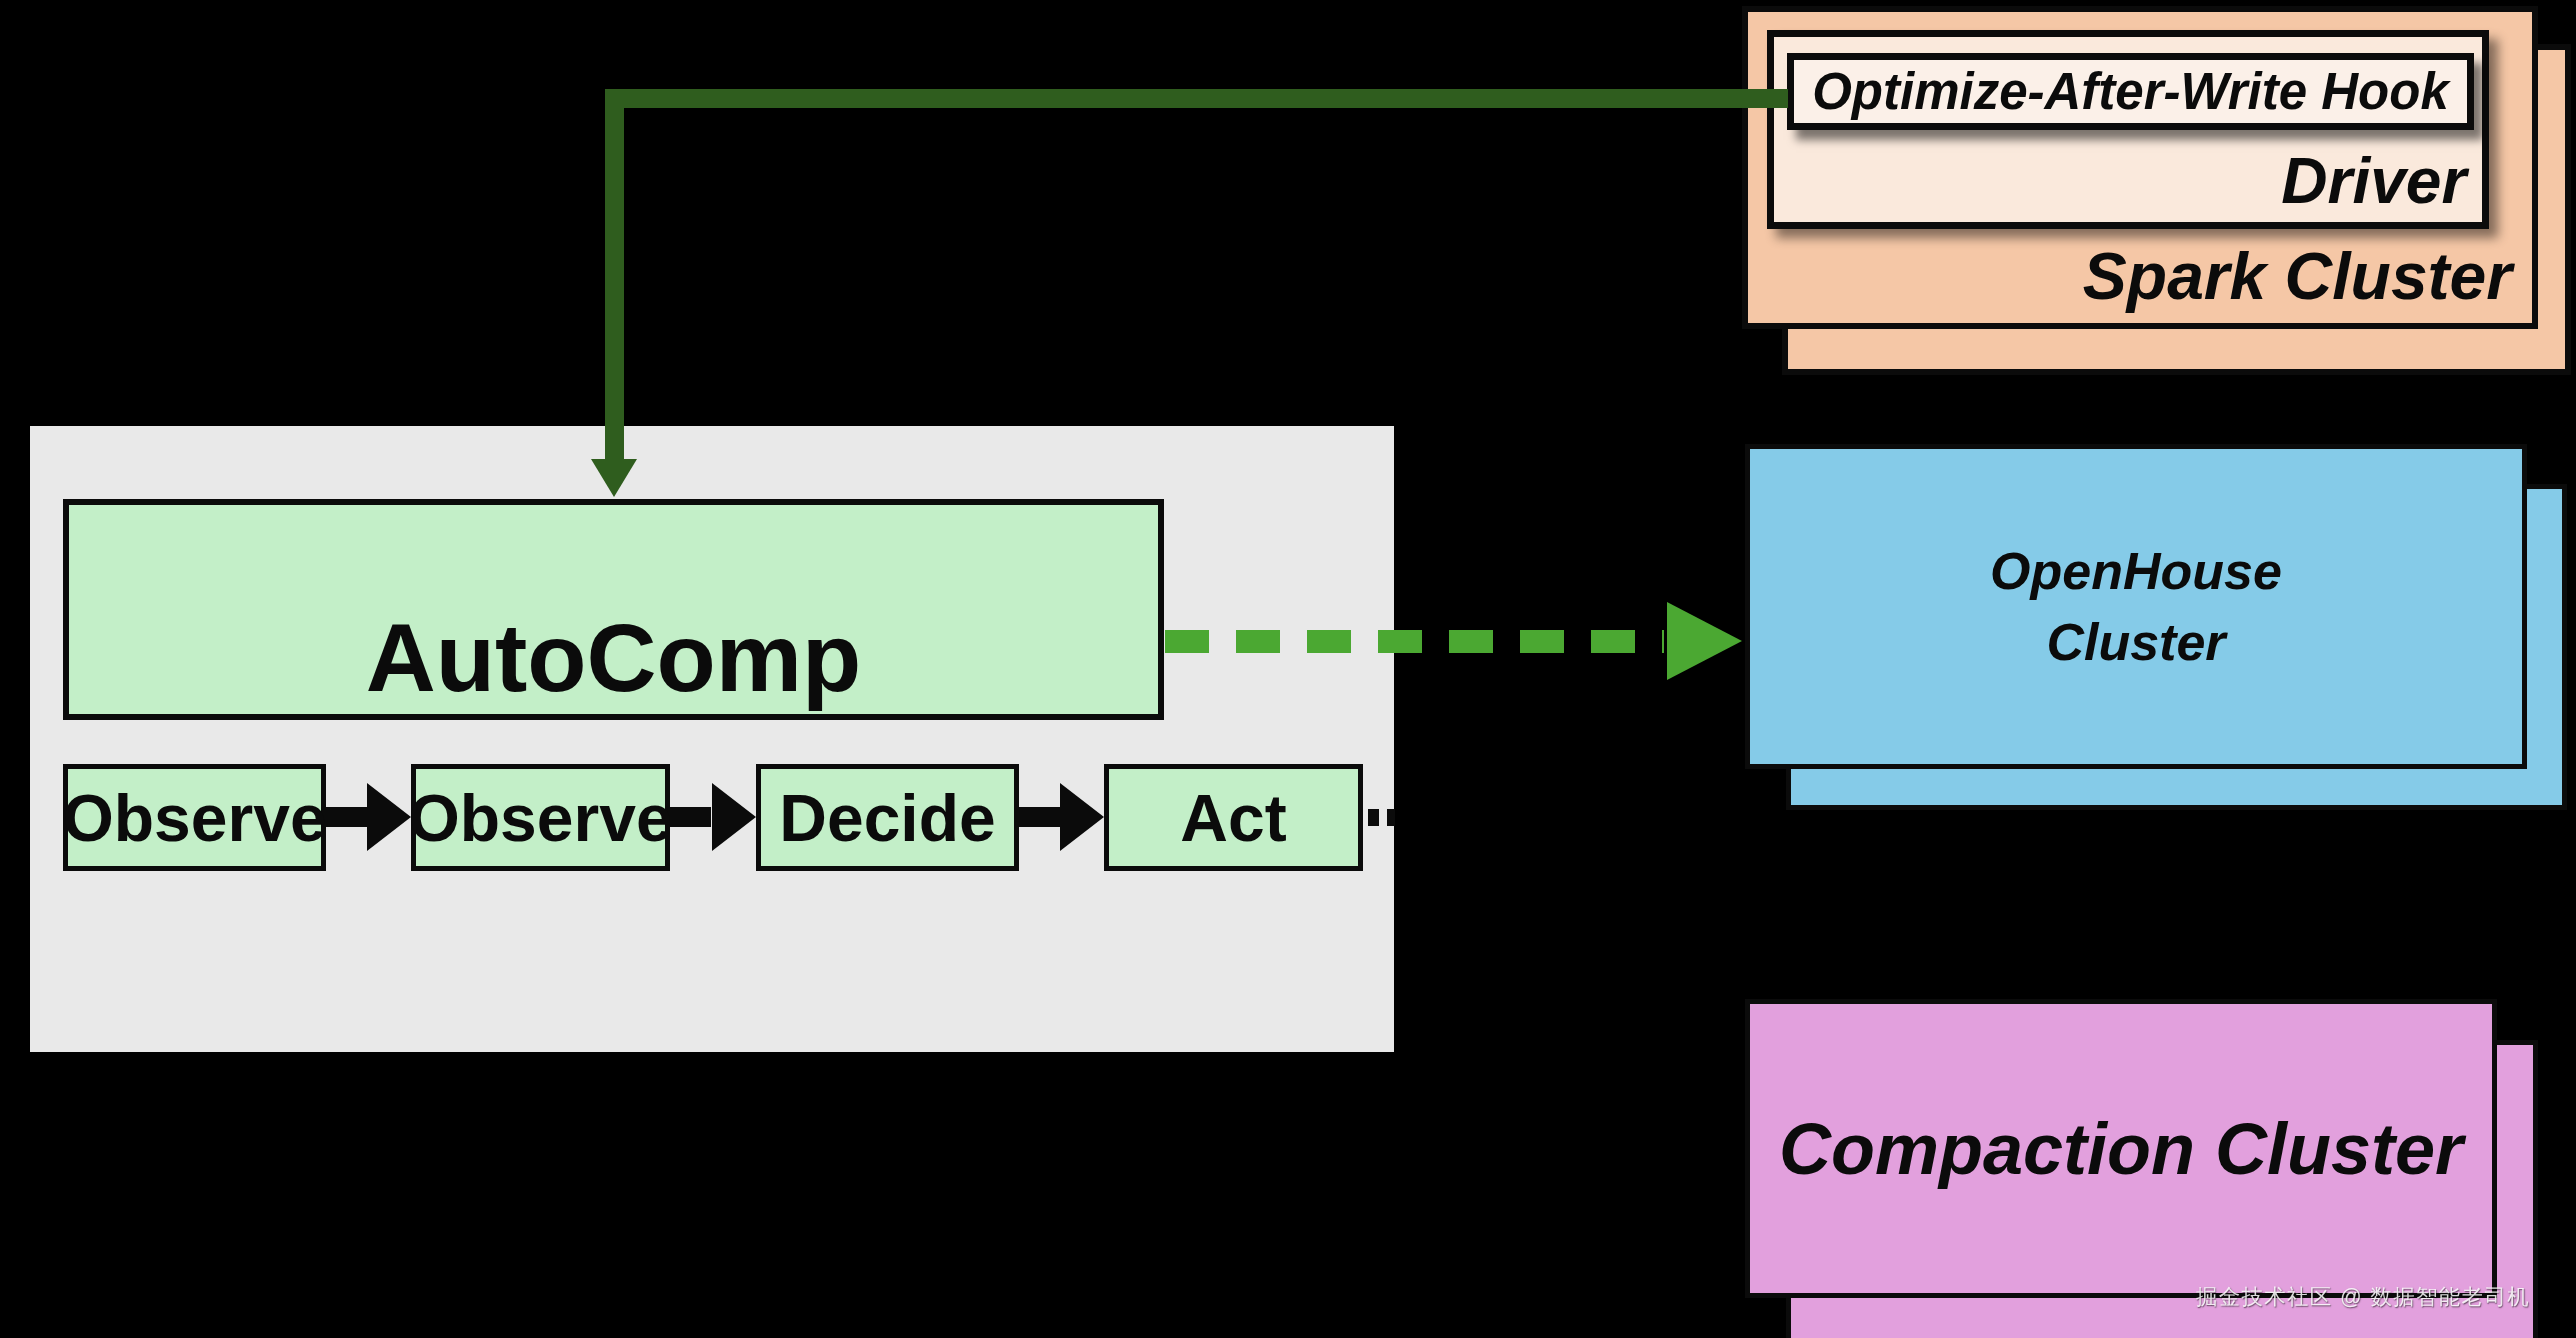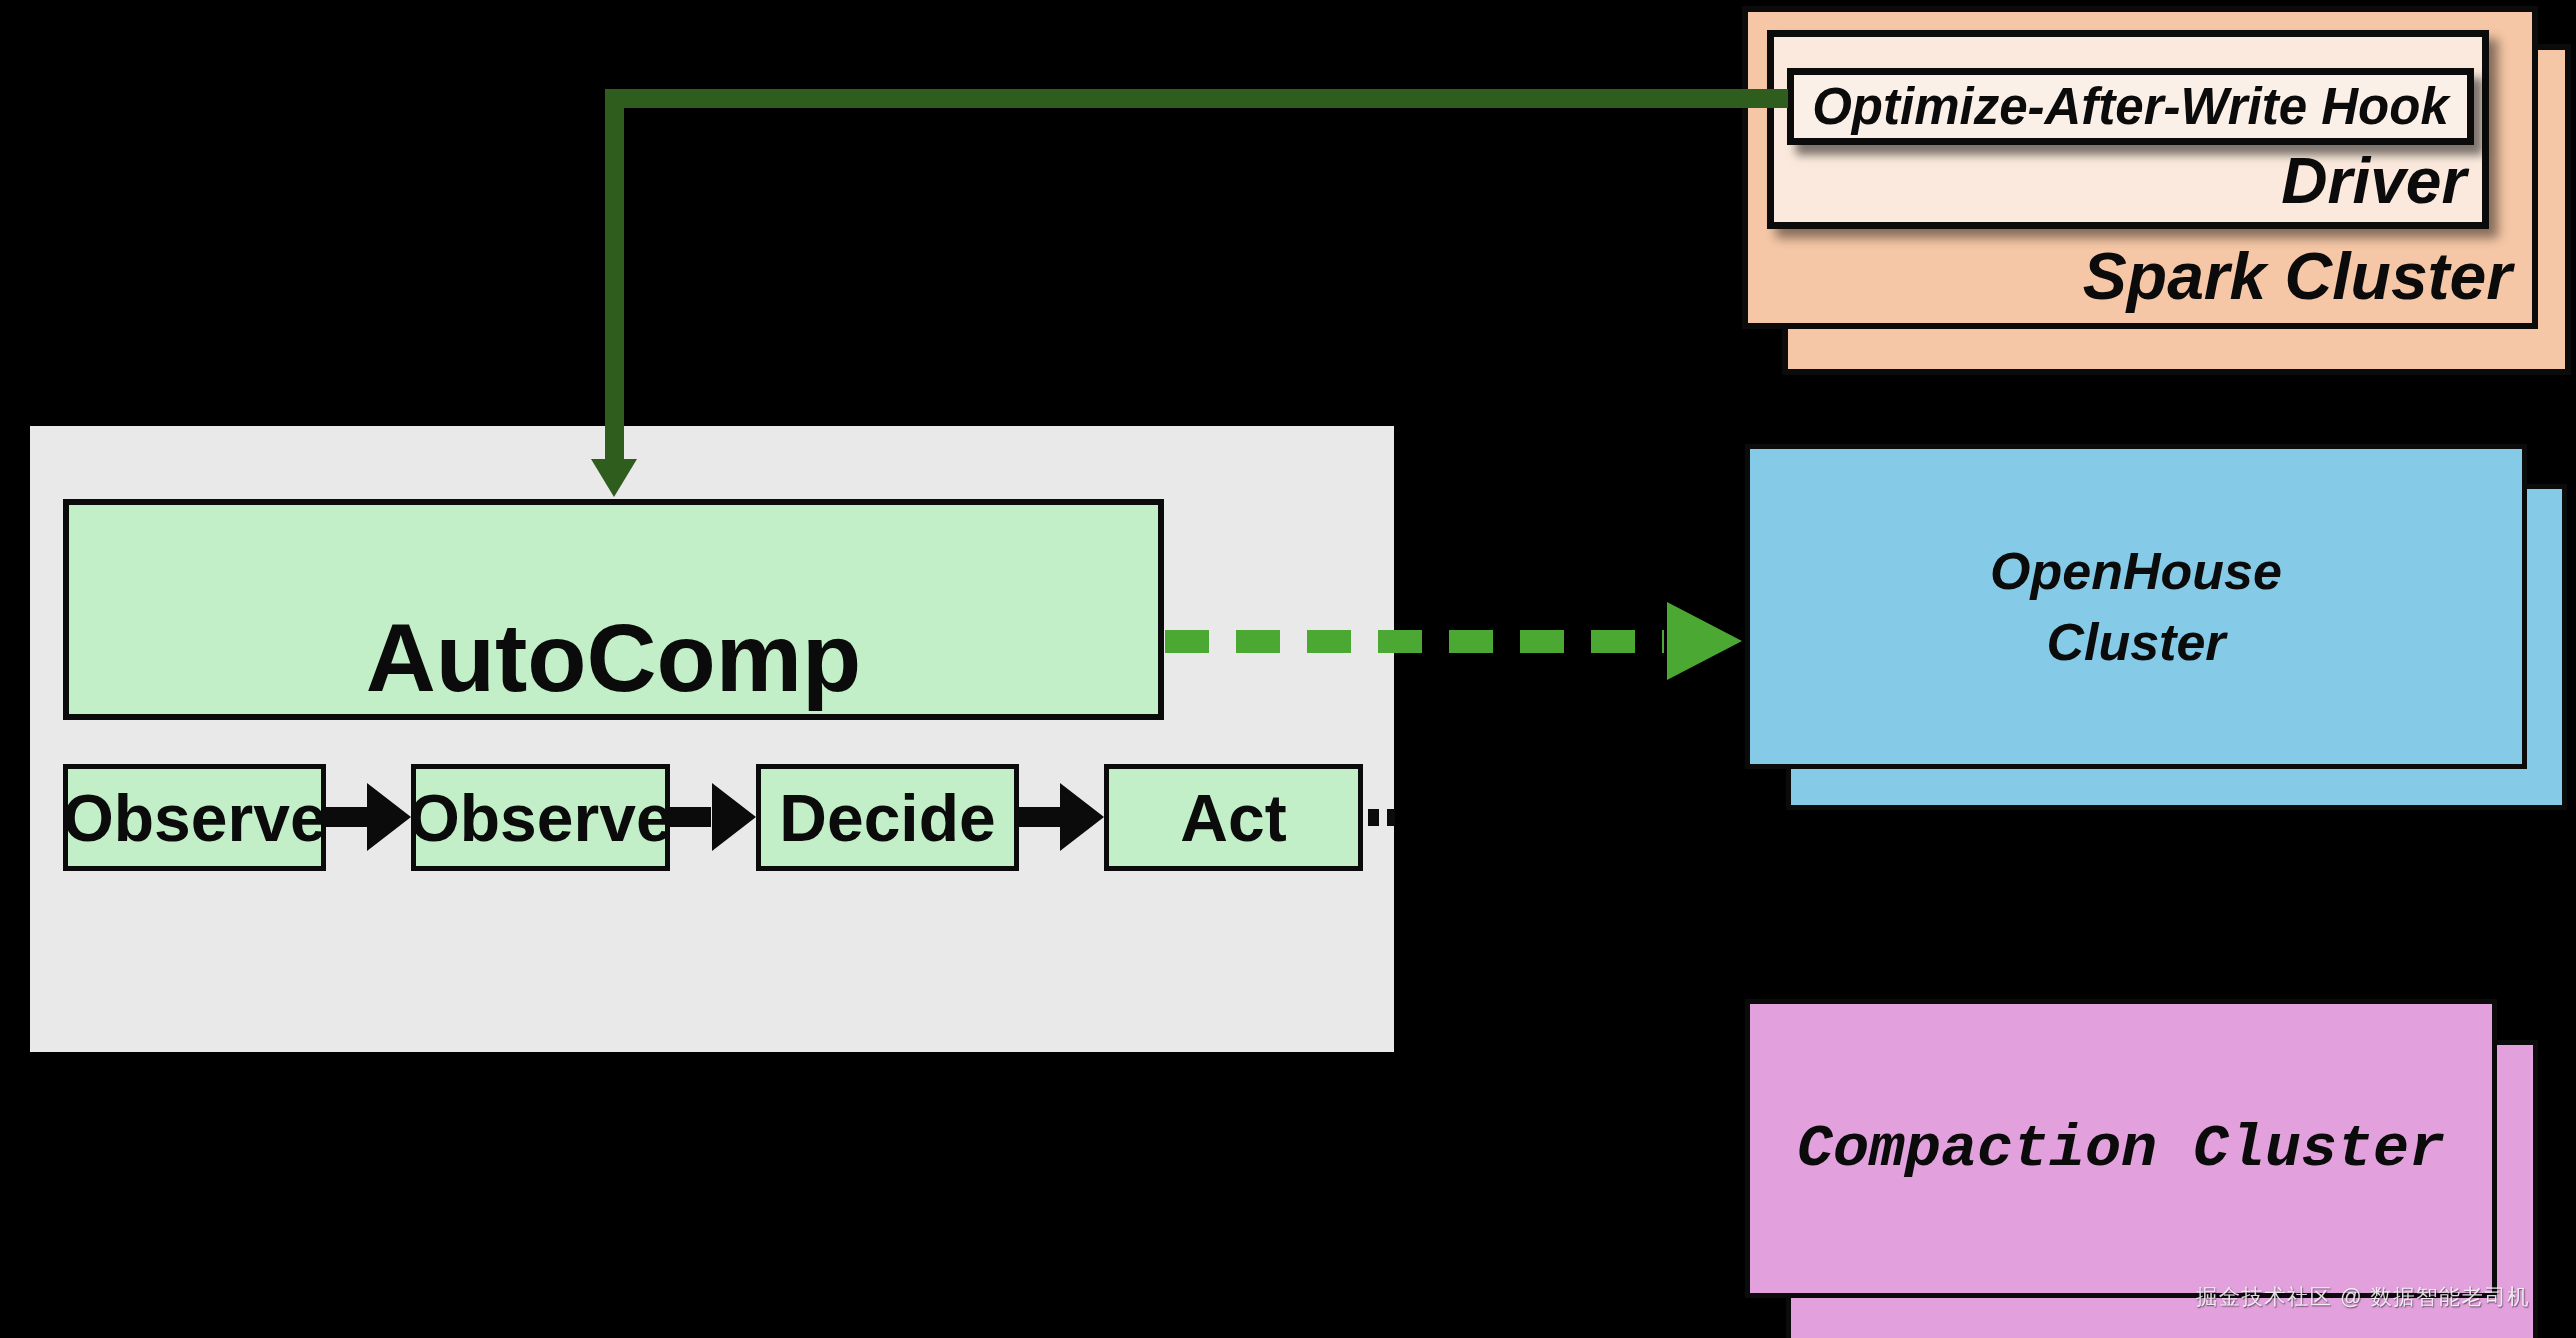--- a/index.html
+++ b/index.html
@@ -9,21 +9,21 @@
   }
   .box{position:absolute;box-sizing:border-box;border:6.4px solid #0b0b0b;}
 
   
   .spark-back {left:1782px;top:44px;width:789px;height:331px;background:#F5C7A6;}
   .spark-front{left:1742px;top:5.7px; width:796px;height:323px;background:#F5C7A6;}
   .spark-label{position:absolute;right:20px;bottom:8.5px;font-size:66px;font-weight:bold;font-style:italic;white-space:nowrap;}
   .driver-box {left:1767px;top:30px;width:722px;height:199px;background:#FAE9DC;border-width:7.8px;
                box-shadow:8.5px 8.5px 10px rgba(0,0,0,0.45);}
   .driver-label{position:absolute;right:15.7px;bottom:4.3px;font-size:64px;font-weight:bold;font-style:italic;white-space:nowrap;}
-  .hook-box  {left:1787px;top:68px;width:687px;height:77px;background:#FBF0E8;border-width:7.1px;
+  .hook-box  {left:1787px;top:53px;width:687px;height:77px;background:#FBF0E8;border-width:7.1px;
               box-shadow:9.3px 10px 8.5px rgba(0,0,0,0.5);
               display:flex;align-items:center;justify-content:center;}
   .hook-label{font-size:51px;font-weight:bold;font-style:italic;white-space:nowrap;}
 
   
   .service-box{position:absolute;left:30px;top:426px;width:1364px;height:626px;background:#E9E9E9;}
   .autocomp-box{left:63px;top:499px;width:1101px;height:221px;background:#C3EFC8;
                 display:flex;align-items:flex-end;justify-content:center;}
   .autocomp-label{font-size:97px;font-weight:bold;}
   .ooda{top:764px;height:107px;background:#C3EFC8;border-width:5.7px;
@@ -64,21 +64,21 @@
   .oh-back {left:1786px;top:484px;width:781px;height:326px;background:#85CBE8;border-width:5.7px;}
   .oh-front{left:1745px;top:444px;width:782px;height:325px;background:#85CBE8;border-width:5.7px;
             display:flex;align-items:center;justify-content:center;}
   .oh-label{font-size:52px;font-weight:bold;font-style:italic;text-align:center;
             white-space:pre-line;line-height:1.35;}
 
   
   .cc-back {left:1786px;top:1040px;width:752px;height:306px;background:#E2A0DD;border-width:5.7px;}
   .cc-front{left:1745px;top:999px;width:752px;height:299px;background:#E2A0DD;border-width:5.7px;
             display:flex;align-items:center;justify-content:center;}
-  .cc-label{font-size:60px;font-weight:bold;font-style:italic;white-space:nowrap;font-family:Liberation Mono, monospace;}
+  .cc-label{font-size:72px;font-weight:bold;font-style:italic;white-space:nowrap;}
 
   
   .watermark{position:absolute;right:46px;top:1282px;font-size:21.4px;
              color:rgba(255,255,255,0.85);text-shadow:0.7px 0.7px 1.4px rgba(0,0,0,0.6);
              letter-spacing:1.4px;white-space:nowrap;}
 </style>
 </head>
 <body>
 
 <div id="canvas">

